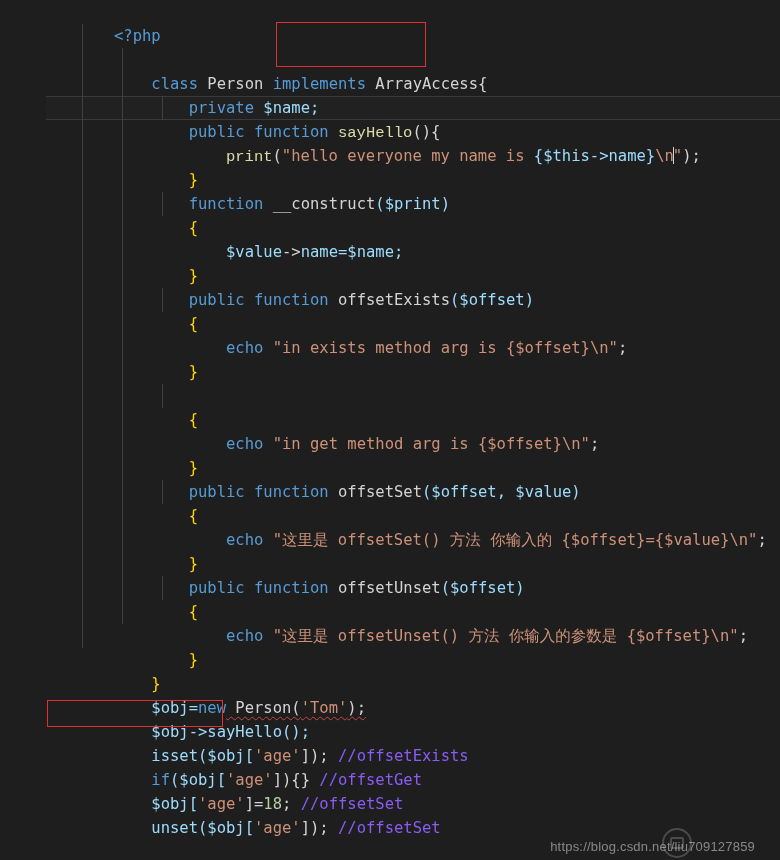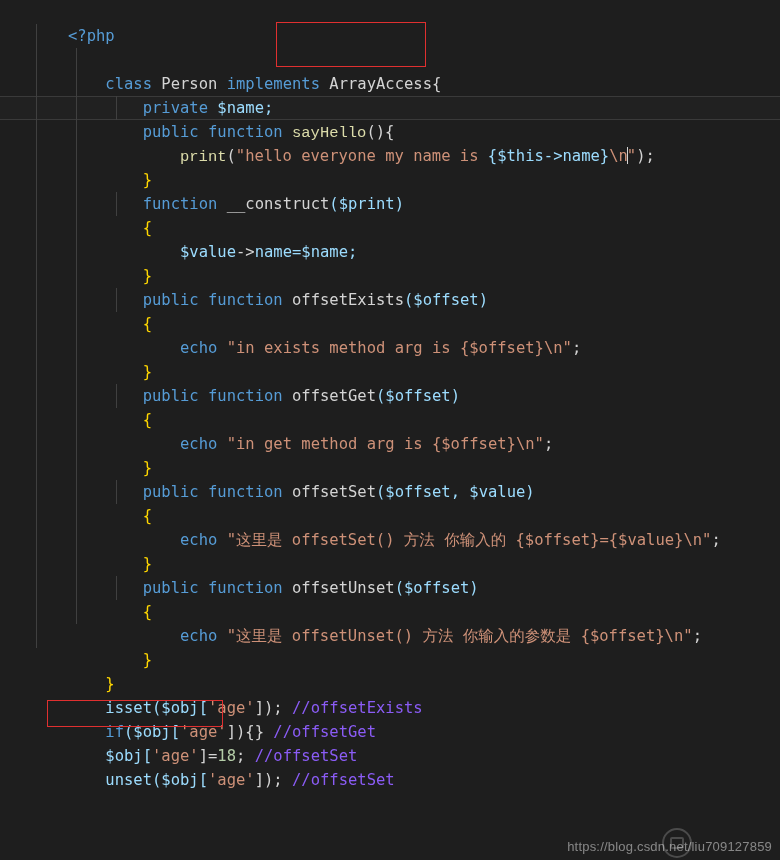--- a/index.html
+++ b/index.html
@@ -22,20 +22,21 @@
     width:780px;
   }
   .line{
     position:relative;
     height:24px;
     line-height:24px;
     font-size:15.5px;
     white-space:pre;
     color:#d4d4d4;
     letter-spacing:0px;
+    margin-left:46px;
   }
   .line .txt{
     position:relative;
     display:inline-block;
     padding-left:12px;
     z-index:2;
   }
   
   .guide{
     position:absolute;
@@ -101,21 +102,21 @@
     width:1px;
     height:17px;
     background:#d4d4d4;
     vertical-align:-3px;
     margin:0 -1px;
   }
 
   
   .watermark{
     position:absolute;
-    right:8px;
+    right:25px;
     bottom:6px;
     font-family:"Liberation Sans",sans-serif;
     font-size:13px;
     color:rgba(220,220,220,0.55);
     letter-spacing:0.2px;
     z-index:8;
     white-space:nowrap;
   }
   .wm-logo{
     position:absolute;
@@ -205,21 +206,20 @@
       <span class="txt">            <span class="kw">echo</span> <span class="str">"in exists method arg is {$offset}\n"</span><span class="pun">;</span></span>
     </div>
 
     <div class="line">
       <span class="guide" style="left:36px"></span><span class="guide" style="left:76px"></span>
       <span class="txt">        <span class="brc">}</span></span>
     </div>
 
     <div class="line">
       <span class="guide" style="left:36px"></span><span class="guide" style="left:76px"></span>
-      <span class="txt">        <span class="kw">public</span> <span class="kw">function</span> <span class="cls">offsetGet</span><span class="var">($offset)</span></span>
     </div>
 
     <div class="line">
       <span class="guide" style="left:36px"></span><span class="guide" style="left:76px"></span>
       <span class="txt">        <span class="brc">{</span></span>
     </div>
 
     <div class="line">
       <span class="guide" style="left:36px"></span><span class="guide" style="left:76px"></span><span class="guide" style="left:116px"></span>
       <span class="txt">            <span class="kw">echo</span> <span class="str">"in get method arg is {$offset}\n"</span><span class="pun">;</span></span>
@@ -270,21 +270,27 @@
       <span class="txt">        <span class="brc">}</span></span>
     </div>
 
     <div class="line">
       <span class="guide" style="left:36px"></span>
       <span class="txt">    <span class="brc">}</span></span>
     </div>
 
     <div class="line"><span class="txt"> </span></div>
 
-
+    <div class="line">
+      <span class="txt">    <span class="var">$obj=</span><span class="kw">new</span><span class="cls squig"> Person(</span><span class="str squig">'Tom'</span><span class="pun squig">);</span></span>
+    </div>
+
+    <div class="line">
+      <span class="txt">    <span class="var">$obj-&gt;sayHello();</span></span>
+    </div>
 
     <div class="line">
       <span class="txt">    <span class="var">isset($obj[</span><span class="str">'age'</span><span class="pun">]); </span><span class="cmt">//offsetExists</span></span>
     </div>
 
 
     <div class="line">
       <span class="txt">    <span class="kw">if</span><span class="var">($obj[</span><span class="str">'age'</span><span class="pun">]){} </span><span class="cmt">//offsetGet</span></span>
     </div>
 

